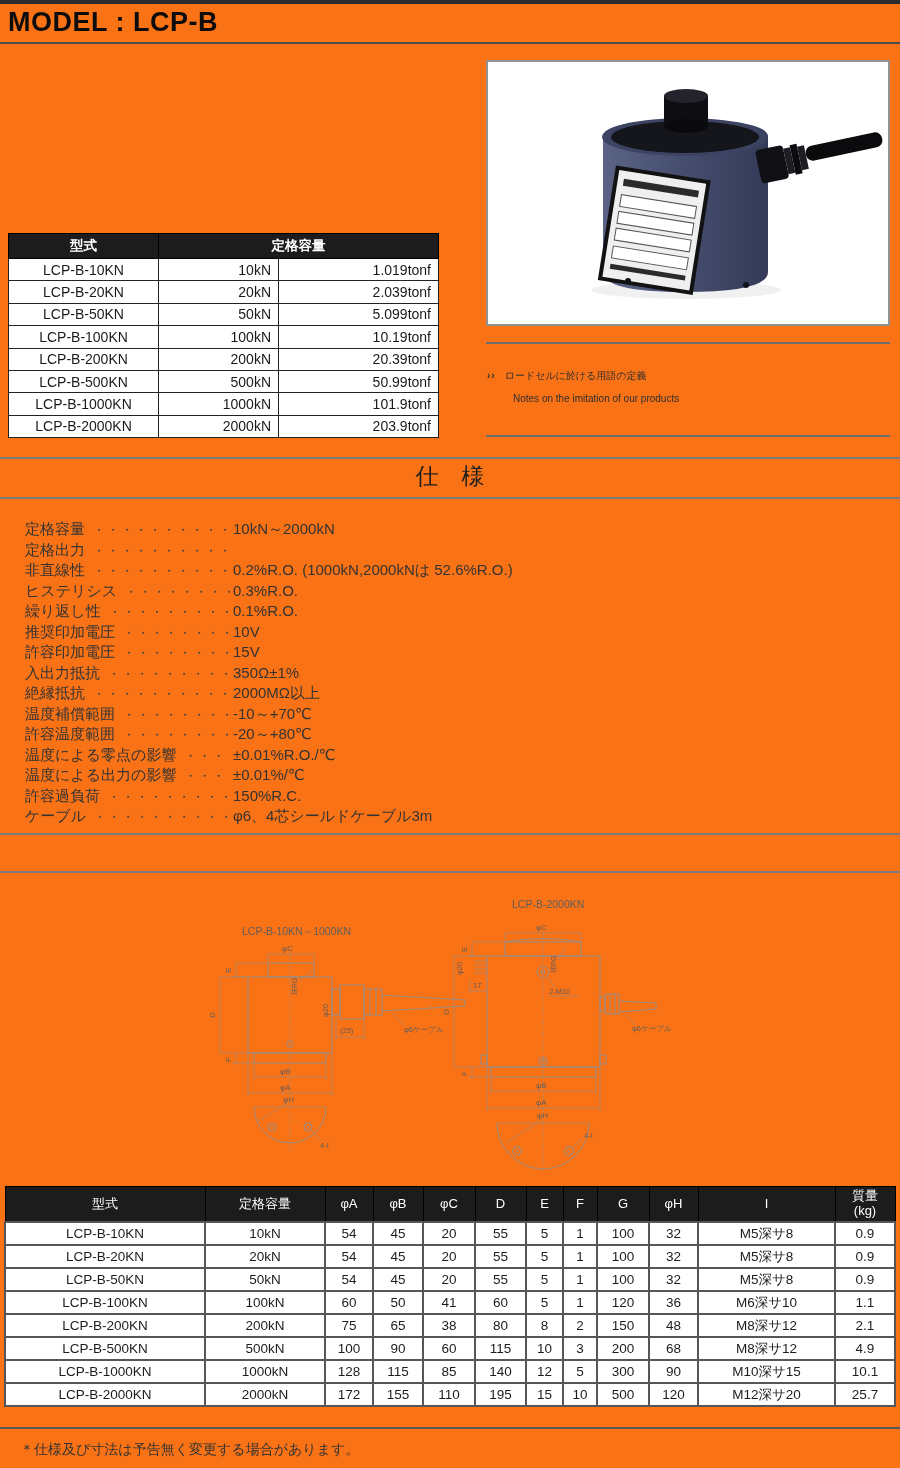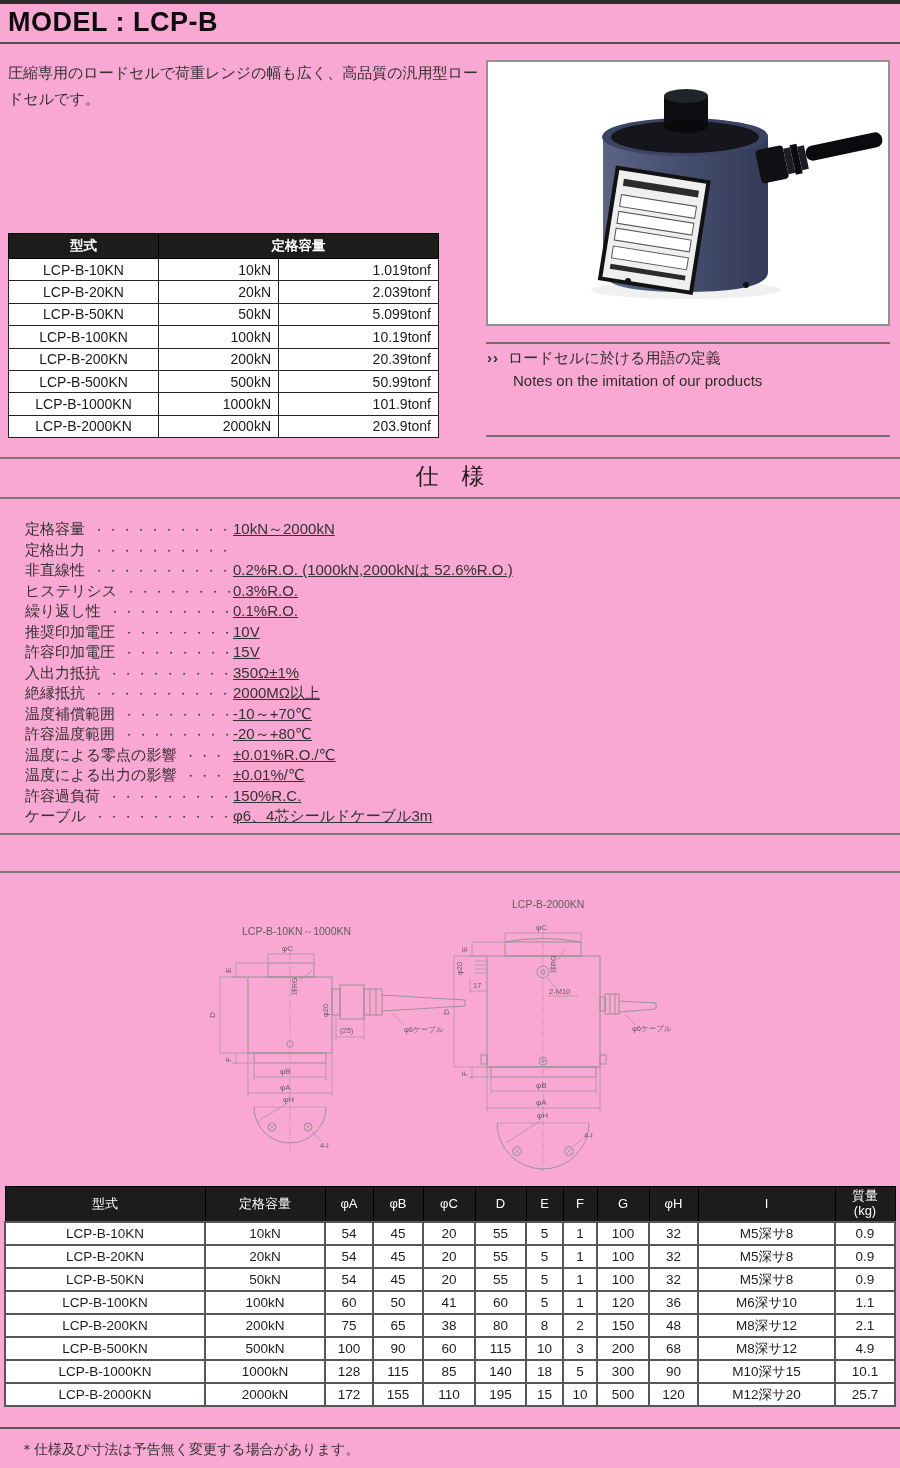--- a/index.html
+++ b/index.html
@@ -1,66 +1,65 @@
 <!DOCTYPE html>
 <html><head>
 <meta charset="utf-8">
 <style>
   html,body{margin:0;padding:0;background:#fff;}
   body{font-family:"Liberation Sans","DejaVu Sans",sans-serif;color:#222;}
-  .page{position:relative;width:900px;height:1468px;background:#f9a8d4;overflow:hidden;}
+  .page{position:relative;width:900px;height:1468px;background:#f97316;overflow:hidden;}
 
   .topbar{position:absolute;left:0;top:0;width:900px;height:4px;background:#2d2d2d;}
   .page-title{position:absolute;left:8px;top:7px;font-size:27px;font-weight:bold;color:#0c0c0c;letter-spacing:.5px;}
   .title-rule{position:absolute;left:0;top:42px;width:900px;height:2px;background:#4d4d4d;}
   .desc{position:absolute;left:8px;top:60px;width:472px;font-size:15px;line-height:1.7;color:#333;}
 
   table{border-collapse:collapse;}
   .model-table{position:absolute;left:8px;top:233px;width:430px;font-size:14px;color:#1a1a1a;table-layout:fixed;}
   .model-table th{background:#1c1c1c;color:#fff;border:1px solid #000;height:22px;font-weight:bold;font-size:13.5px;}
   .model-table td{border:1px solid #222;height:21.4px;padding:0 7px;background:#fff;}
   .model-table td.c{text-align:center;}
   .model-table td.r{text-align:right;}
 
   .photo-box{position:absolute;left:486px;top:60px;width:400px;height:262px;border:2px solid #929292;background:#fff;}
   .photo-rule{position:absolute;left:486px;top:342px;width:404px;height:2px;background:#6f6f6f;}
-  .links{position:absolute;left:487px;top:345px;width:404px;font-size:15px;color:#2e2e2e;}
+  .links{position:absolute;left:487px;top:363px;width:404px;font-size:10px;color:#2e2e2e;}
   .link-row{height:25.5px;line-height:25.5px;cursor:pointer;white-space:nowrap;}
   .link-prefix{font-weight:bold;margin-right:9px;letter-spacing:1px;}
   .link-sub{height:22px;line-height:20px;padding-left:26px;}
   .links-rule{position:absolute;left:486px;top:435px;width:404px;height:2px;background:#6f6f6f;}
 
   .sec-rule{position:absolute;left:0;width:900px;height:2px;background:#7b7b7b;}
   .sec-title{position:absolute;left:0;width:900px;text-align:center;font-size:23px;color:#1e1e1e;font-weight:normal;margin:0;}
 
   .spec-list{position:absolute;left:25px;top:519px;font-size:15px;color:#333;}
   .spec-row{position:relative;height:20.5px;line-height:20.5px;width:640px;white-space:nowrap;}
   .spec-lead{display:inline-block;max-width:205px;overflow:hidden;white-space:nowrap;height:20.5px;vertical-align:top;}
   .spec-dots{font-size:12px;letter-spacing:2px;margin-left:8px;color:#444;}
-  .spec-value{position:absolute;left:208px;top:0;text-decoration:underline;}
+  .spec-value{position:absolute;left:208px;top:0;}
 
   .drawing-svg{position:absolute;left:0;top:875px;}
   .drawing-svg text{fill:#5e5e5e;font-family:"Liberation Sans","DejaVu Sans",sans-serif;}
 
   .dim-table{position:absolute;left:4px;top:1186px;width:890px;font-size:13.5px;color:#1c1c1c;table-layout:fixed;text-align:center;}
   .dim-table th{background:#1c1c1c;color:#fff;border:1px solid #000;height:30px;font-weight:normal;font-size:13px;line-height:1.15;padding:2px 0;}
   .dim-table td{border:2px solid #565656;height:21px;background:#fff;padding:0 4px;}
 
   .bottom-rule{position:absolute;left:0;top:1427px;width:900px;height:2px;background:#585858;}
   .footnote{position:absolute;left:0;top:1441px;width:900px;text-align:left;font-size:14px;color:#333;margin-left:20px;}
 </style>
 </head>
 <body>
 
 <div class="page">
 
   <div class="topbar"></div>
   <div class="page-title">MODEL : LCP-B</div>
   <div class="title-rule"></div>
-  <div class="desc">圧縮専用のロードセルで荷重レンジの幅も広く、高品質の汎用型ロードセルです。</div>
 
   <table class="model-table">
     <colgroup>
         <col style="width:150px">
         <col style="width:120px">
         <col style="width:160px">
       </colgroup>
     <tbody>
         <tr>
       <th>型式</th>
@@ -449,21 +448,21 @@
           <td>M8深サ12</td>
           <td>4.9</td>
         </tr>
     <tr>
           <td>LCP-B-1000KN</td>
           <td>1000kN</td>
           <td>128</td>
           <td>115</td>
           <td>85</td>
           <td>140</td>
-          <td>18</td>
+          <td>12</td>
           <td>5</td>
           <td>300</td>
           <td>90</td>
           <td>M10深サ15</td>
           <td>10.1</td>
         </tr>
     <tr>
           <td>LCP-B-2000KN</td>
           <td>2000kN</td>
           <td>172</td>

